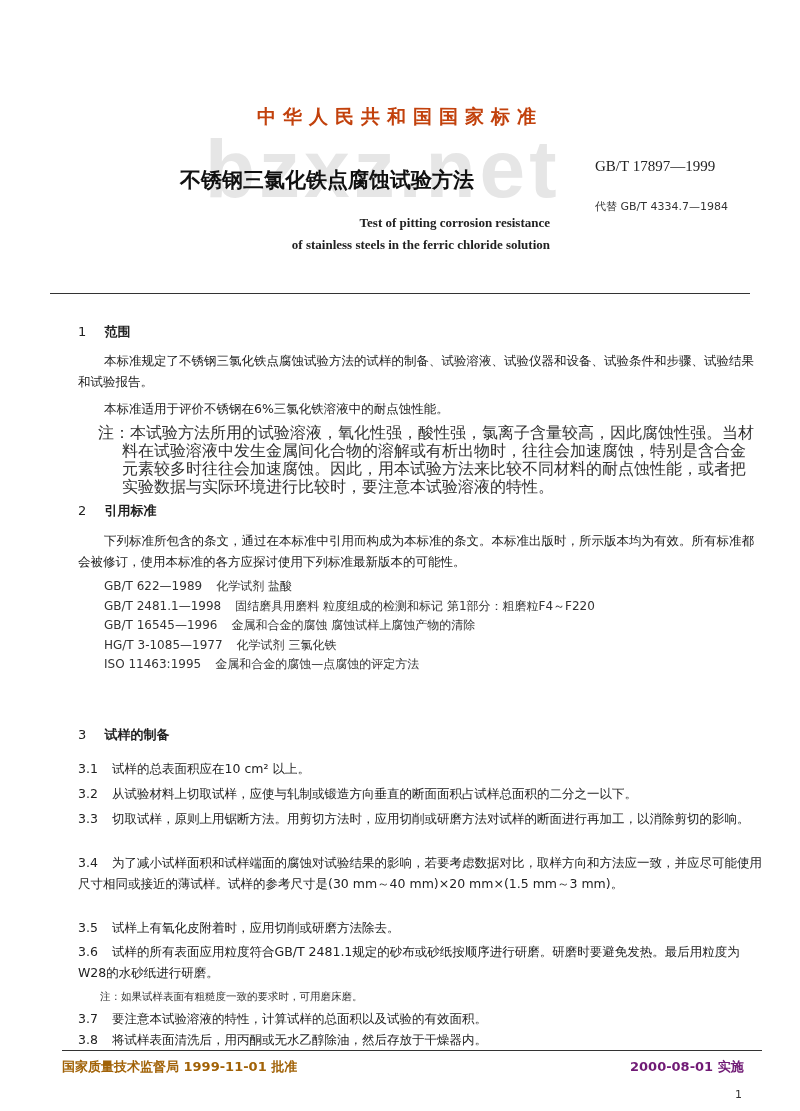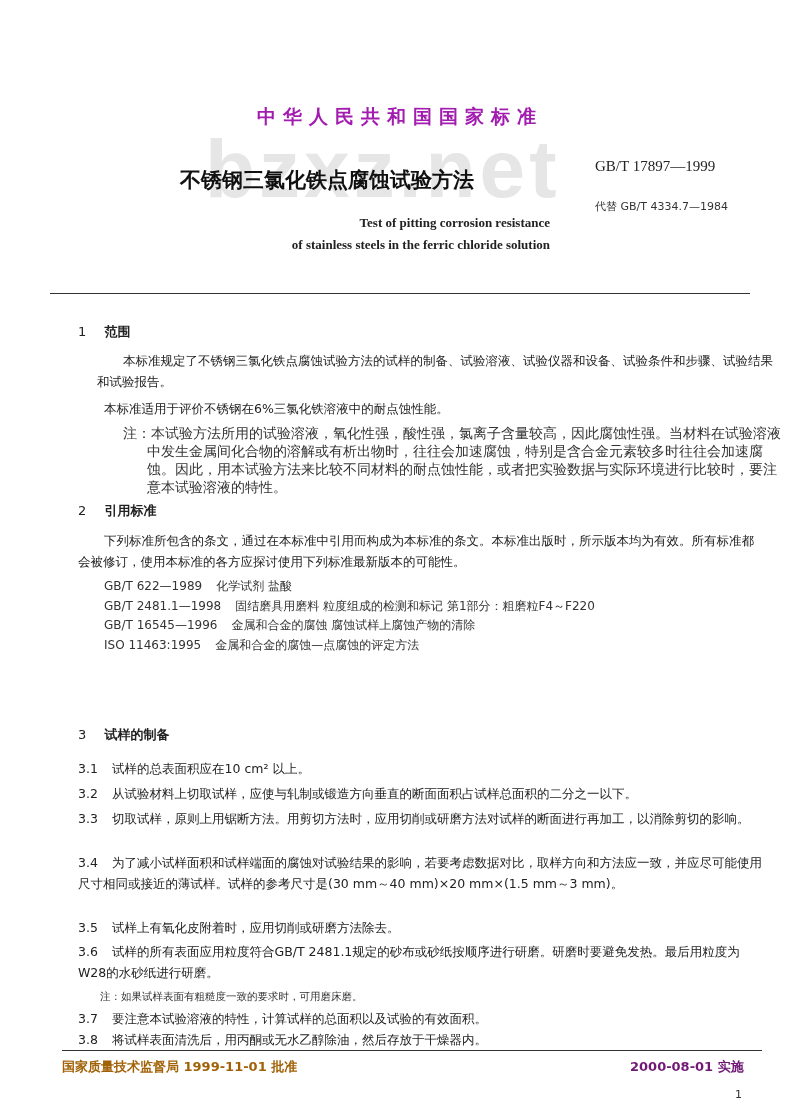--- a/index.html
+++ b/index.html
@@ -3,21 +3,21 @@
   <meta charset="utf-8">
   <style>
     html, body { margin: 0; padding: 0; background: #ffffff; }
     body {
       width: 800px; height: 1111px; position: relative; overflow: hidden;
       font-family: "DejaVu Sans", sans-serif; color: #1a1a1a;
     }
     .abs { position: absolute; }
     .national {
       left: 0; width: 800px; top: 104px; text-align: center;
-      font-size: 19px; font-weight: bold; letter-spacing: 7px; color: #a21caf;
+      font-size: 19px; font-weight: bold; letter-spacing: 7px; color: #c2410c;
     }
     .watermark {
       left: 205px; top: 128px; font-family: "Liberation Sans", sans-serif;
       font-size: 82px; font-weight: bold; color: #e6e6e6; letter-spacing: 4px;
       line-height: 1; z-index: 0;
     }
     .title-cn {
       left: 180px; top: 166px; font-size: 21px; font-weight: bold; color: #111; z-index: 1;
     }
     .title-en {
@@ -37,21 +37,21 @@
     }
     .section-h {
       left: 78px; font-size: 13px; font-weight: bold; color: #222;
     }
     .section-h .num { display: inline-block; width: 22px; font-weight: normal; }
     .para {
       left: 78px; width: 680px; font-size: 12.5px; line-height: 21px; color: #222;
     }
     .indent { text-indent: 26px; }
     .note {
-      left: 98px; width: 660px; font-size: 14px; line-height: 18px; color: #333; margin-left: 25px;
+      left: 98px; width: 660px; font-size: 16px; line-height: 18px; color: #333;
     }
     .note .hang { padding-left: 24px; text-indent: -24px; display: block; }
     .ref-list { left: 104px; width: 650px; font-size: 12px; line-height: 19.5px; color: #333; }
     .ref-item span { display: inline-block; }
     .ref-item .code { margin-right: 14px; }
     .clause { left: 78px; width: 690px; font-size: 12.5px; line-height: 21px; color: #222; }
     .clause .cn { display: inline-block; width: 34px; }
     .clause-note { left: 100px; font-size: 10.5px; color: #333; }
     .rule-bottom {
       left: 62px; width: 700px; top: 1050px; height: 1px; background: #333;
@@ -71,40 +71,43 @@
   <div>of stainless steels in the ferric chloride solution</div>
 </div>
 <div class="abs std-no">GB/T 17897—1999</div>
 <div class="abs std-replace">代替 GB/T 4334.7—1984</div>
 <div class="abs rule-top"></div>
 
 <div class="abs section-h" style="top:323px;">
   <span class="num">1</span>
   <span>范围</span>
 </div>
-<div class="abs para indent" style="top:350px;margin-left:19px;">本标准规定了不锈钢三氯化铁点腐蚀试验方法的试样的制备、试验溶液、试验仪器和设备、试验条件和步骤、试验结果和试验报告。</div>
+<div class="abs para indent" style="top:350px;">本标准规定了不锈钢三氯化铁点腐蚀试验方法的试样的制备、试验溶液、试验仪器和设备、试验条件和步骤、试验结果和试验报告。</div>
 <div class="abs para indent" style="top:398px;">本标准适用于评价不锈钢在6%三氯化铁溶液中的耐点蚀性能。</div>
 <div class="abs note" style="top:424px;">
   <span class="hang">注：本试验方法所用的试验溶液，氧化性强，酸性强，氯离子含量较高，因此腐蚀性强。当材料在试验溶液中发生金属间化合物的溶解或有析出物时，往往会加速腐蚀，特别是含合金元素较多时往往会加速腐蚀。因此，用本试验方法来比较不同材料的耐点蚀性能，或者把实验数据与实际环境进行比较时，要注意本试验溶液的特性。</span>
 </div>
 
 <div class="abs section-h" style="top:502px;">
   <span class="num">2</span>
   <span>引用标准</span>
 </div>
 <div class="abs para indent" style="top:530px;">下列标准所包含的条文，通过在本标准中引用而构成为本标准的条文。本标准出版时，所示版本均为有效。所有标准都会被修订，使用本标准的各方应探讨使用下列标准最新版本的可能性。</div>
 <div class="abs ref-list" style="top:577px;">
   <div class="ref-item">
     <span class="code">GB/T 622—1989</span><span>化学试剂  盐酸</span>
   </div>
   <div class="ref-item">
     <span class="code">GB/T 2481.1—1998</span><span>固结磨具用磨料  粒度组成的检测和标记  第1部分：粗磨粒F4～F220</span>
   </div>
   <div class="ref-item">
     <span class="code">GB/T 16545—1996</span><span>金属和合金的腐蚀  腐蚀试样上腐蚀产物的清除</span>
+  </div>
+  <div class="ref-item">
+    <span class="code">HG/T 3-1085—1977</span><span>化学试剂  三氯化铁</span>
   </div>
   <div class="ref-item">
     <span class="code">ISO 11463:1995</span><span>金属和合金的腐蚀—点腐蚀的评定方法</span>
   </div>
 </div>
 
 <div class="abs section-h" style="top:726px;">
   <span class="num">3</span>
   <span>试样的制备</span>
 </div>

